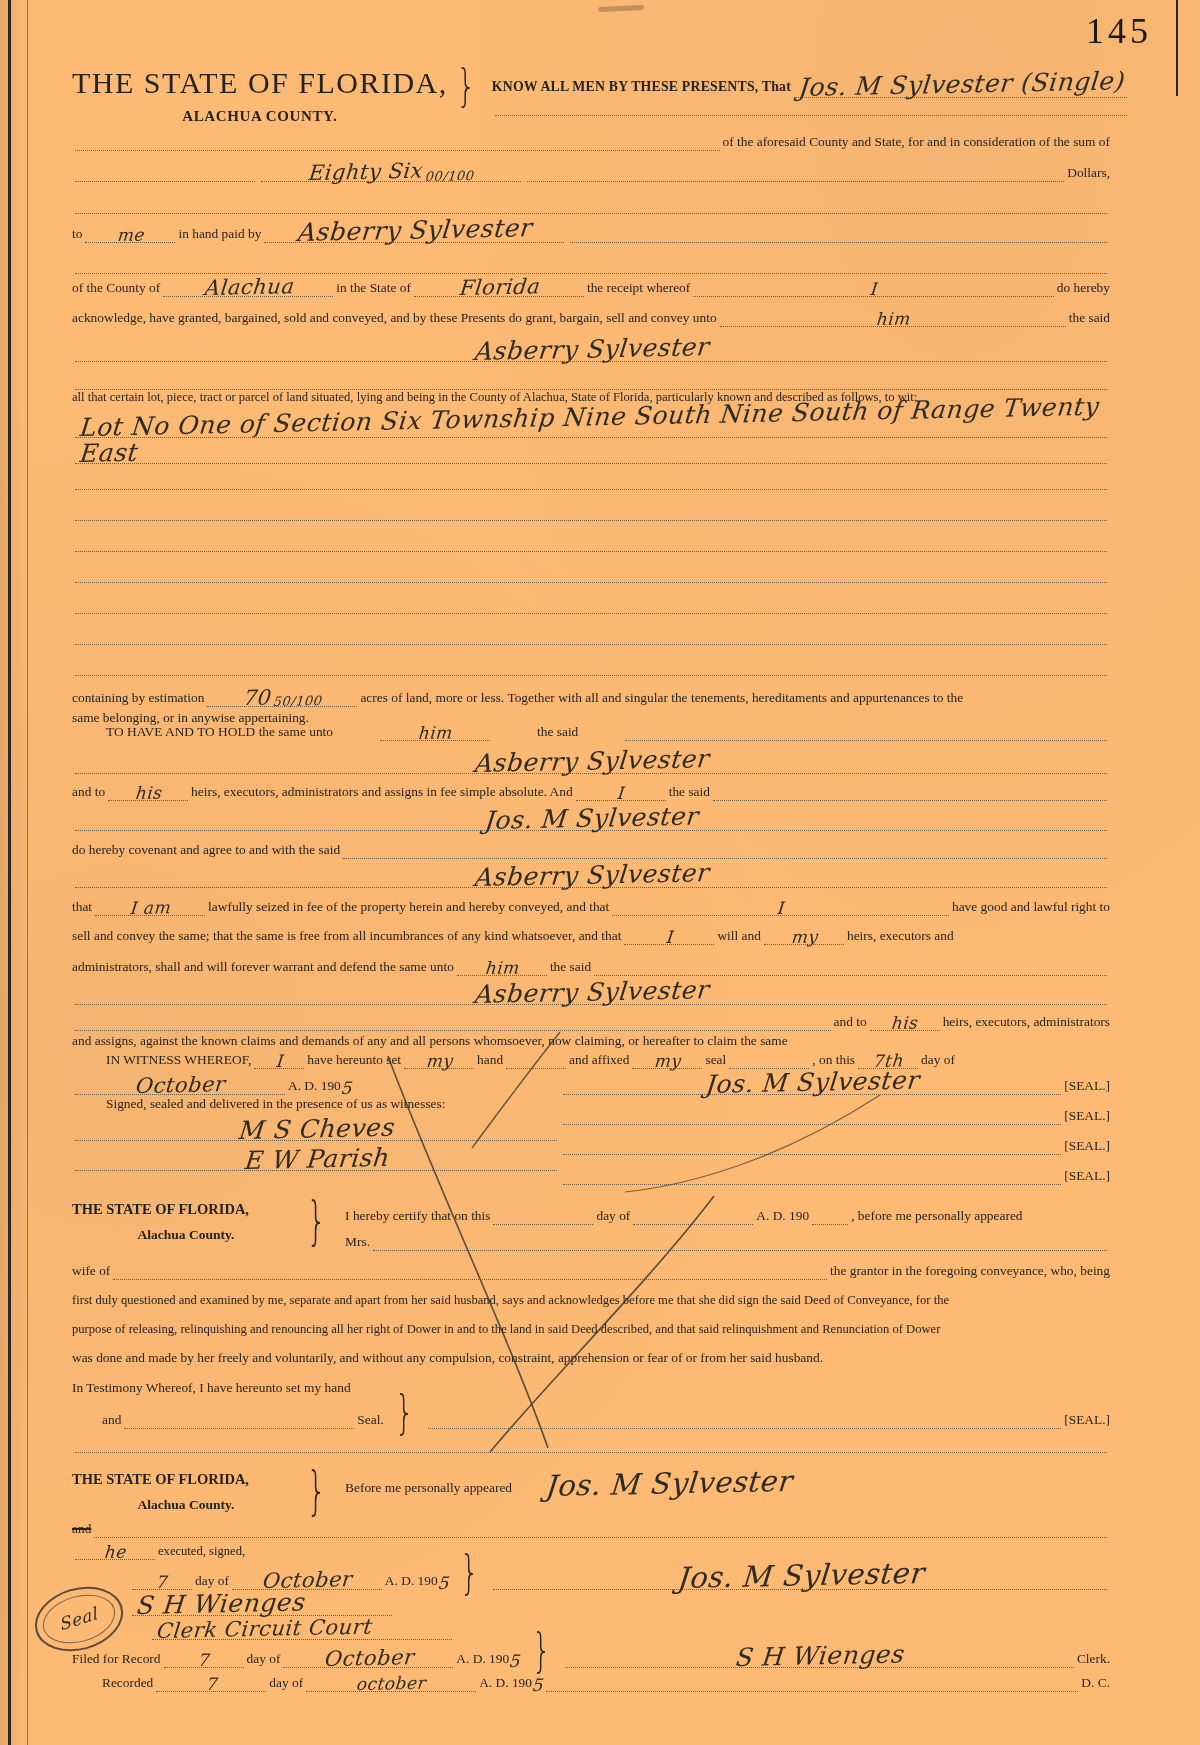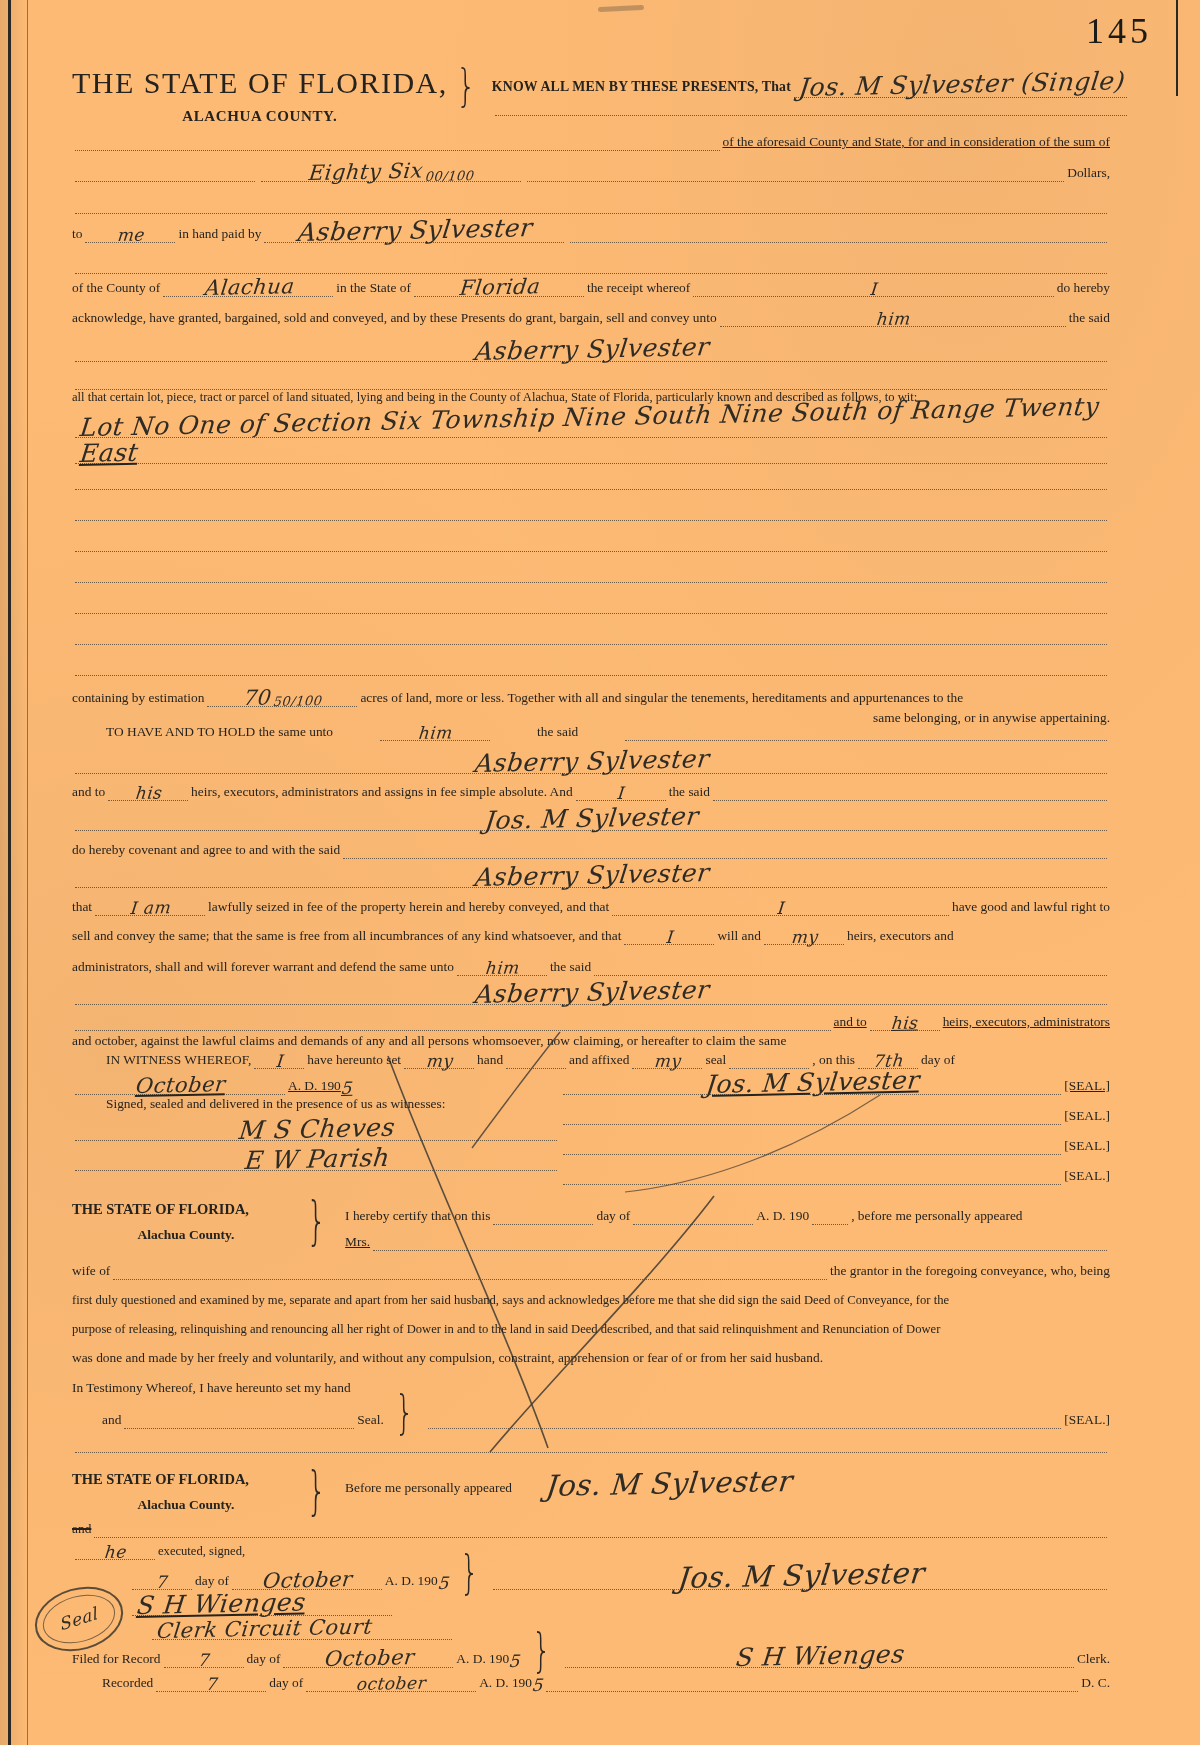--- a/index.html
+++ b/index.html
@@ -19,22 +19,22 @@
   .printed{font-size:13.4px;line-height:1.12;white-space:nowrap;padding-bottom:2px;color:#26231f;}
   .fs12{font-size:12.6px;}
   .struck{text-decoration:line-through;text-decoration-thickness:1.5px;}
   .dots{flex:1 1 20px;height:2px;margin:0 3px;border-bottom:1.6px dotted rgba(72,67,58,0.8);}
   .fill{display:flex;align-items:flex-end;justify-content:center;margin:0 3px;padding:0 4px;border-bottom:1.6px dotted rgba(72,67,58,0.8);}
   .fill.left{justify-content:flex-start;}
   .grow{flex:1 1 auto;}
   .f36{flex:0 0 36px;}.f50{flex:0 0 50px;}.f60{flex:0 0 60px;}.f70{flex:0 0 70px;}.f80{flex:0 0 80px;}
   .f90{flex:0 0 90px;}.f100{flex:0 0 100px;}.f110{flex:0 0 110px;}.f120{flex:0 0 120px;}.f150{flex:0 0 150px;}
   .f170{flex:0 0 170px;}.f180{flex:0 0 180px;}.f210{flex:0 0 210px;}.f230{flex:0 0 230px;}.f260{flex:0 0 260px;}.f300{flex:0 0 300px;}
-  .h14{height:14px;gap:44px;}.h16{height:16px;}.h18{height:18px;}.h19{height:19px;}.h20{height:20px;justify-content:flex-end;}.h22{height:22px;}
-  .h23{height:23px;}.h24{height:24px;}.h26{height:26px;text-decoration:underline;}.h27{height:27px;}.h28{height:28px;}.h29{height:29px;}
+  .h14{height:14px;gap:44px;}.h16{height:16px;}.h18{height:18px;}.h19{height:19px;}.h20{height:20px;}.h22{height:22px;}
+  .h23{height:23px;}.h24{height:24px;}.h26{height:26px;}.h27{height:27px;}.h28{height:28px;}.h29{height:29px;}
   .h30{height:30px;}.h31{height:31px;}.h32{height:32px;}.h33{height:33px;}.h35{height:35px;}
   .ind30{margin-left:30px;}.ind34{margin-left:34px;}.ind60{margin-left:60px;}.ind80{margin-left:80px;}
   .hw{display:inline-block;font-family:"DejaVu Serif",serif;font-style:italic;color:#2f2b25;white-space:nowrap;
       line-height:0.8;letter-spacing:0.5px;transform:skewX(-8deg) rotate(-1.2deg);transform-origin:left bottom;margin-bottom:-1px;}
   .hw-sm{font-size:17px;}
   .hw-md{font-size:21px;}
   .hw-lg{font-size:25px;}
   .hw-xl{font-size:29px;}
   .frac{font-size:13px;margin-left:3px;}
   
@@ -296,21 +296,21 @@
     </div>
     <div class="row h26">
       <span class="dots grow"></span>
       <span class="printed">and to</span>
       <span class="fill f70">
           <span class="hw hw-sm">his</span>
         </span>
       <span class="printed">heirs, executors, administrators</span>
     </div>
     <div class="row h19">
-      <span class="printed">and october, against the lawful claims and demands of any and all persons whomsoever, now claiming, or hereafter to claim the same</span>
+      <span class="printed">and assigns, against the known claims and demands of any and all persons whomsoever, now claiming, or hereafter to claim the same</span>
     </div>
 
     <div class="row h19">
       <span class="printed ind34">IN WITNESS WHEREOF,</span>
       <span class="fill f50">
           <span class="hw hw-sm">I</span>
         </span>
       <span class="printed">have hereunto set</span>
       <span class="fill f70">
           <span class="hw hw-sm">my</span>

